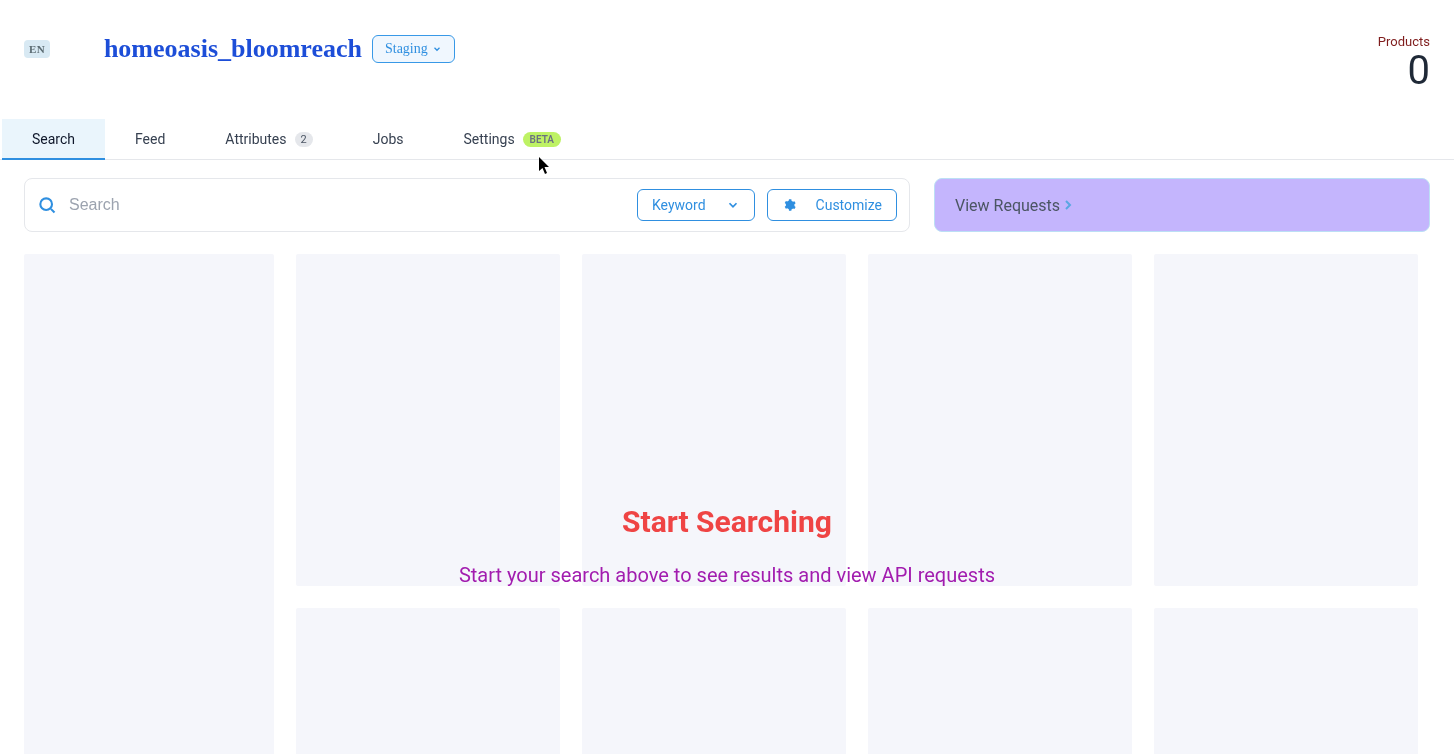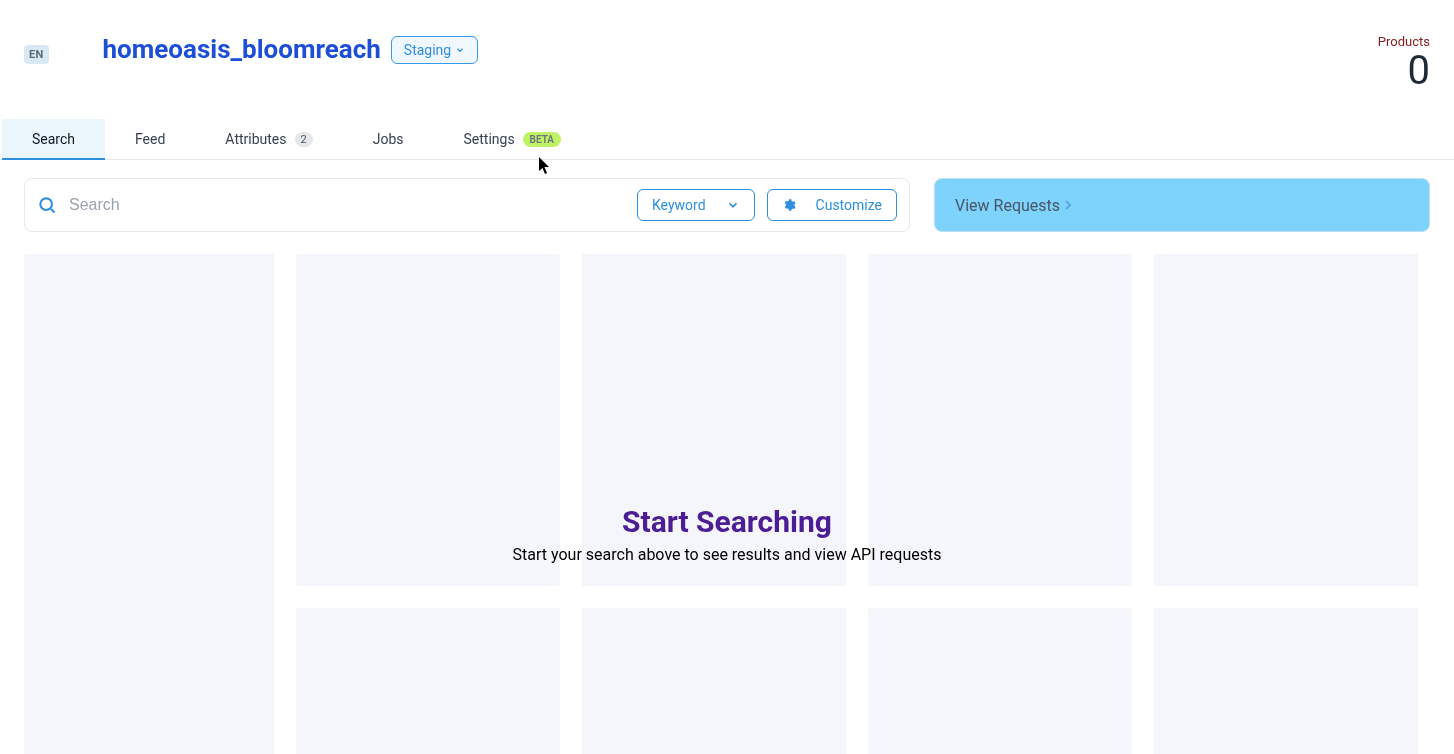--- a/index.html
+++ b/index.html
@@ -1,20 +1,20 @@
 <!DOCTYPE html>
 <html><head>
   <meta charset="utf-8">
   <style>
     * { margin: 0; padding: 0; box-sizing: border-box; }
     body { font-family: -apple-system, BlinkMacSystemFont, "Segoe UI", Roboto, Helvetica, Arial, sans-serif; background: #fff; color: #1e2a3a; width: 1454px; }
 
     
     .header { display: flex; align-items: flex-start; justify-content: space-between; padding: 34px 24px 0 24px; }
-    .header-left { display: flex; align-items: flex-end; gap: 10px; }
+    .header-left { display: flex; align-items: center; gap: 10px; font-family: Liberation Serif, serif; }
     .lang-badge { background: #d8e9f3; color: #5b6b72; font-size: 11px; font-weight: 700; padding: 3px 5px; border-radius: 4px; letter-spacing: 0.3px; }
     .app-title { font-size: 26px; font-weight: 700; color: #1d4ed8; padding-left: 44px; }
     .env-pill { border: 1px solid #3899e7; color: #2f8fe0; background: #f0f7fe; padding: 5px 12px; border-radius: 6px; font-size: 14px; display: inline-flex; align-items: center; gap: 4px; cursor: pointer; }
     .env-pill .chev { width: 10px; height: 10px; }
 
     .header-right { text-align: right; padding-top: 0; }
     .products-label { color: #7f1d1d; font-size: 13px; }
     .products-count { font-size: 40px; font-weight: 400; color: #1f2937; line-height: 1.1; }
 
     
@@ -27,36 +27,36 @@
 
     
     .search-row { display: flex; gap: 24px; padding: 18px 24px 0 24px; align-items: stretch; }
     .search-box { flex: 1; border: 1px solid #e5e7eb; border-radius: 8px; display: flex; align-items: center; padding: 10px 12px; gap: 12px; }
     .search-icon { color: #2f8fe0; width: 20px; height: 20px; flex: none; }
     .search-input { border: none; outline: none; font-size: 16px; color: #374151; flex: 1; background: transparent; }
     .search-input::placeholder { color: #9ca3af; }
     .outline-btn { border: 1px solid #2f8fe0; color: #2f8fe0; background: #fff; padding: 7px 14px; border-radius: 6px; font-size: 14px; display: inline-flex; align-items: center; gap: 20px; cursor: pointer; }
     .outline-btn .gear-icon, .outline-btn .chev { width: 14px; height: 14px; }
 
-    .view-requests { width: 496px; background: #7dd3fc; border: 1px solid #bcdff5; border-radius: 8px; display: flex; align-items: center; padding: 14px 20px; cursor: pointer; }
+    .view-requests { width: 496px; background: #c4b5fd; border: 1px solid #bcdff5; border-radius: 8px; display: flex; align-items: center; padding: 14px 20px; cursor: pointer; }
     .view-requests-label { color: #4b5563; font-size: 16px; }
     .chev-right { color: #5aa6e2; width: 16px; height: 16px; }
 
     
     .results-area { position: relative; margin-top: 22px; }
     .placeholder-grid { display: grid; grid-template-columns: 1fr repeat(4, 264px); gap: 22px; padding: 0 36px 0 24px; }
     .ph-col { display: flex; flex-direction: column; gap: 22px; }
     .ph-card { background: #f5f6fb; border-radius: 2px; }
     .ph-tall { height: 514px; }
     .ph-short { height: 332px; }
     .ph-partial { height: 160px; }
 
     .empty-overlay { position: absolute; inset: 0; display: flex; flex-direction: column; align-items: center; justify-content: flex-start; padding-top: 250px; pointer-events: none; }
-    .empty-title { font-size: 30px; font-weight: 700; color: #4c1d95; }
-    .empty-sub { font-size: 16px; color: #000000; margin-top: 6px; }
+    .empty-title { font-size: 30px; font-weight: 700; color: #ef4444; }
+    .empty-sub { font-size: 20px; color: #a21caf; margin-top: 24px; }
 
     .cursor { position: absolute; left: 539px; top: 157px; width: 12px; height: 18px; pointer-events: none; }
   </style>
 </head>
 <body>
 
 <div class="header">
   <div class="header-left">
     <span class="lang-badge">EN</span>
     <span class="app-title">homeoasis_bloomreach</span>

